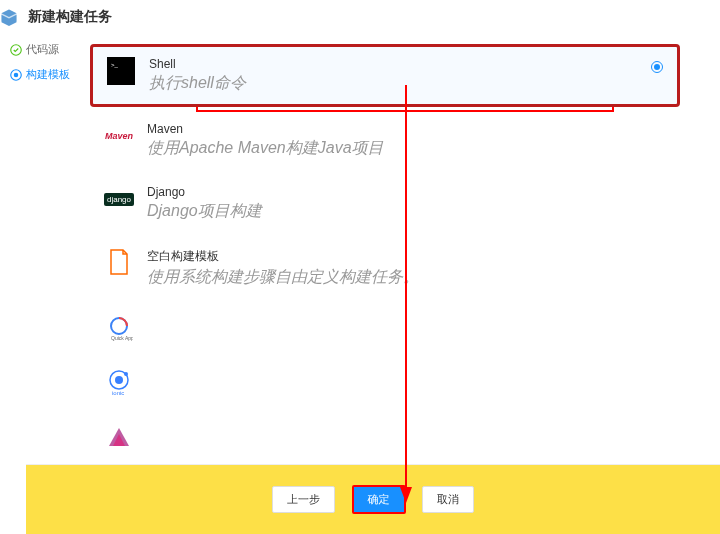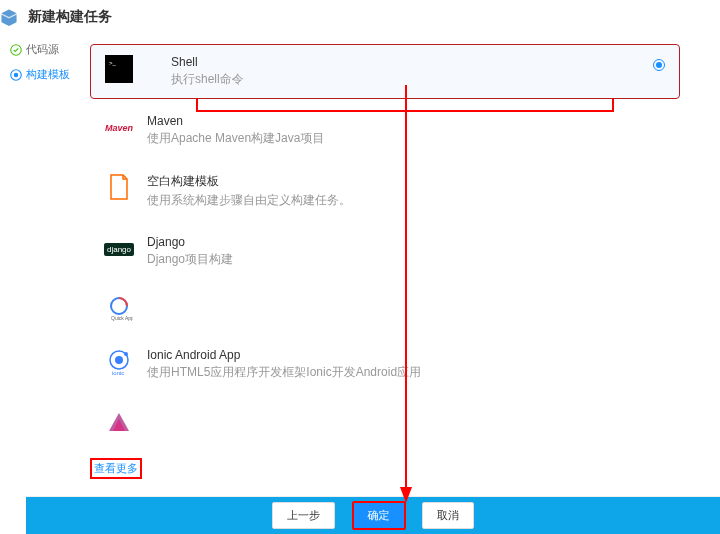--- a/index.html
+++ b/index.html
@@ -7,28 +7,28 @@
 .header { padding: 8px 0; font-size: 14px; font-weight: 600; color: #333; }
 .header-icon { display: inline-block; width: 18px; height: 18px; vertical-align: middle; margin-right: 6px; }
 .container { display: flex; padding: 0 10px; }
 .sidebar { width: 70px; padding-top: 8px; }
 .side-item { display: flex; align-items: center; font-size: 11px; margin-bottom: 10px; }
 .side-icon { width: 12px; height: 12px; margin-right: 4px; flex-shrink: 0; }
 .side-done { color: #52c41a; }
 .side-active { color: #1890ff; }
 .main { flex: 1; padding: 10px 30px 0 10px; }
 .tpl { display: flex; align-items: flex-start; padding: 10px 14px; border: 1px solid transparent; border-radius: 4px; margin-bottom: 4px; position: relative; cursor: pointer; }
-.tpl.selected { border: 1px solid #b91c1c; background: #f6faff; gap: 24px; }
+.tpl.selected { border: 3px solid #b91c1c; background: #f6faff; }
 .tpl-icon { width: 28px; height: 28px; margin-right: 14px; flex-shrink: 0; display: flex; align-items: center; justify-content: center; }
 .tpl-title { font-size: 12px; color: #333; font-weight: 500; margin-bottom: 2px; }
-.tpl-desc { font-size: 12px; color: #999; }
+.tpl-desc { font-size: 16px; color: #999; font-style: italic; }
 .radio { position: absolute; right: 14px; top: 14px; width: 12px; height: 12px; border: 1px solid #1890ff; border-radius: 50%; display: flex; align-items: center; justify-content: center; }
 .radio.on::after { content: ""; width: 6px; height: 6px; background: #1890ff; border-radius: 50%; }
 .more { font-size: 11px; color: #1890ff; cursor: pointer; margin-top: 8px; display: inline-block; }
-.footer { position: absolute; bottom: 0; left: 0; right: 0; border-top: 1px solid #eee; padding: 4px 0; text-align: center; background: #0ea5e9; margin-left: 26px; }
+.footer { position: absolute; bottom: 0; left: 0; right: 0; border-top: 1px solid #eee; padding: 20px 0; text-align: center; background: #fde047; margin-left: 26px; }
 .btn { display: inline-block; padding: 5px 14px; font-size: 11px; border: 1px solid #ddd; border-radius: 2px; background: #fff; color: #333; margin: 0 6px; cursor: pointer; }
 .btn.primary { background: #1890ff; border-color: #1890ff; color: #fff; }
 .hl-red { border: 2px solid #ff0000 !important; }
 .hl-box { position: absolute; border: 2px solid #ff0000; pointer-events: none; }
 .arrow { position: absolute; pointer-events: none; }
 </style>
 </head>
 <body>
 
 <div class="header">
@@ -85,38 +85,38 @@
           <span style="font-size:9px;font-style:italic;font-weight:bold;color:#c8193c">Maven</span>
         </div>
       <div>
         <div class="tpl-title">Maven</div>
         <div class="tpl-desc">使用Apache Maven构建Java项目</div>
       </div>
     </div>
 
     <div class="tpl">
       <div class="tpl-icon">
+          <span style="background:#092e20;color:#fff;font-size:8px;padding:2px 3px;border-radius:2px">django</span>
+        </div>
+      <div>
+        <div class="tpl-title">Django</div>
+        <div class="tpl-desc">Django项目构建</div>
+      </div>
+    </div>
+
+    <div class="tpl">
+      <div class="tpl-icon">
         <svg viewBox="0 0 28 28">
             <path d="M6 2h12l4 4v20H6z" fill="none" stroke="#ff6a00" stroke-width="1.5"></path>
             <path d="M18 2v4h4" fill="none" stroke="#ff6a00" stroke-width="1.5"></path>
           </svg>
       </div>
       <div>
         <div class="tpl-title">空白构建模板</div>
         <div class="tpl-desc">使用系统构建步骤自由定义构建任务。</div>
-      </div>
-    </div>
-
-    <div class="tpl">
-      <div class="tpl-icon">
-          <span style="background:#092e20;color:#fff;font-size:8px;padding:2px 3px;border-radius:2px">django</span>
-        </div>
-      <div>
-        <div class="tpl-title">Django</div>
-        <div class="tpl-desc">Django项目构建</div>
       </div>
     </div>
 
     <div class="tpl">
       <div class="tpl-icon">
         <svg viewBox="0 0 28 28">
             <circle cx="14" cy="12" r="8" fill="none" stroke="#3b82f6" stroke-width="2"></circle>
             <path d="M14 4 A8 8 0 0 1 22 12" fill="none" stroke="#ef4444" stroke-width="2"></path>
             <text x="6" y="26" font-size="5" fill="#666">Quick App</text>
           </svg>
@@ -124,24 +124,20 @@
     </div>
 
     <div class="tpl">
       <div class="tpl-icon">
         <svg viewBox="0 0 28 28">
             <circle cx="14" cy="12" r="9" fill="none" stroke="#3880ff" stroke-width="1.5"></circle>
             <circle cx="14" cy="12" r="4" fill="#3880ff"></circle>
             <circle cx="21" cy="6" r="2" fill="#3880ff"></circle>
             <text x="7" y="27" font-size="6" fill="#3880ff">ionic</text>
           </svg>
-      </div>
-      <div>
-        <div class="tpl-title">Ionic Android App</div>
-        <div class="tpl-desc">使用HTML5应用程序开发框架Ionic开发Android应用</div>
       </div>
     </div>
 
     <div class="tpl">
       <div class="tpl-icon">
         <svg viewBox="0 0 28 28">
             <path d="M4 24 L14 6 L24 24 Z" fill="#a4177a" opacity="0.7"></path>
             <path d="M8 24 L14 12 L20 24 Z" fill="#d63384"></path>
           </svg>
       </div>

